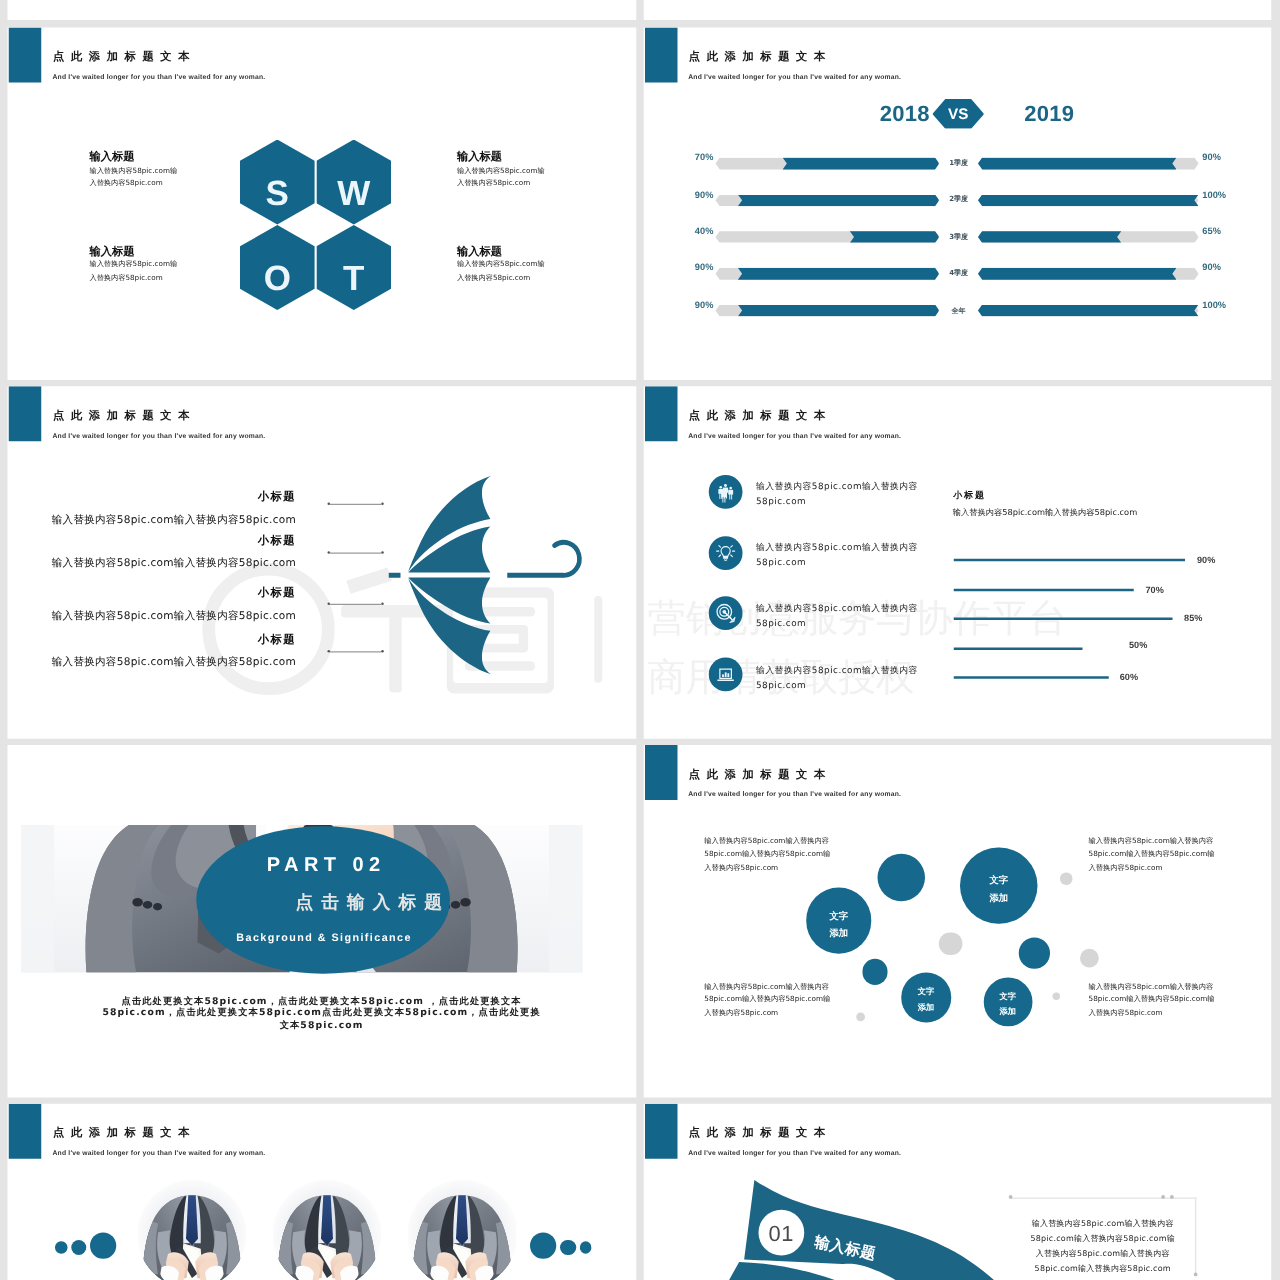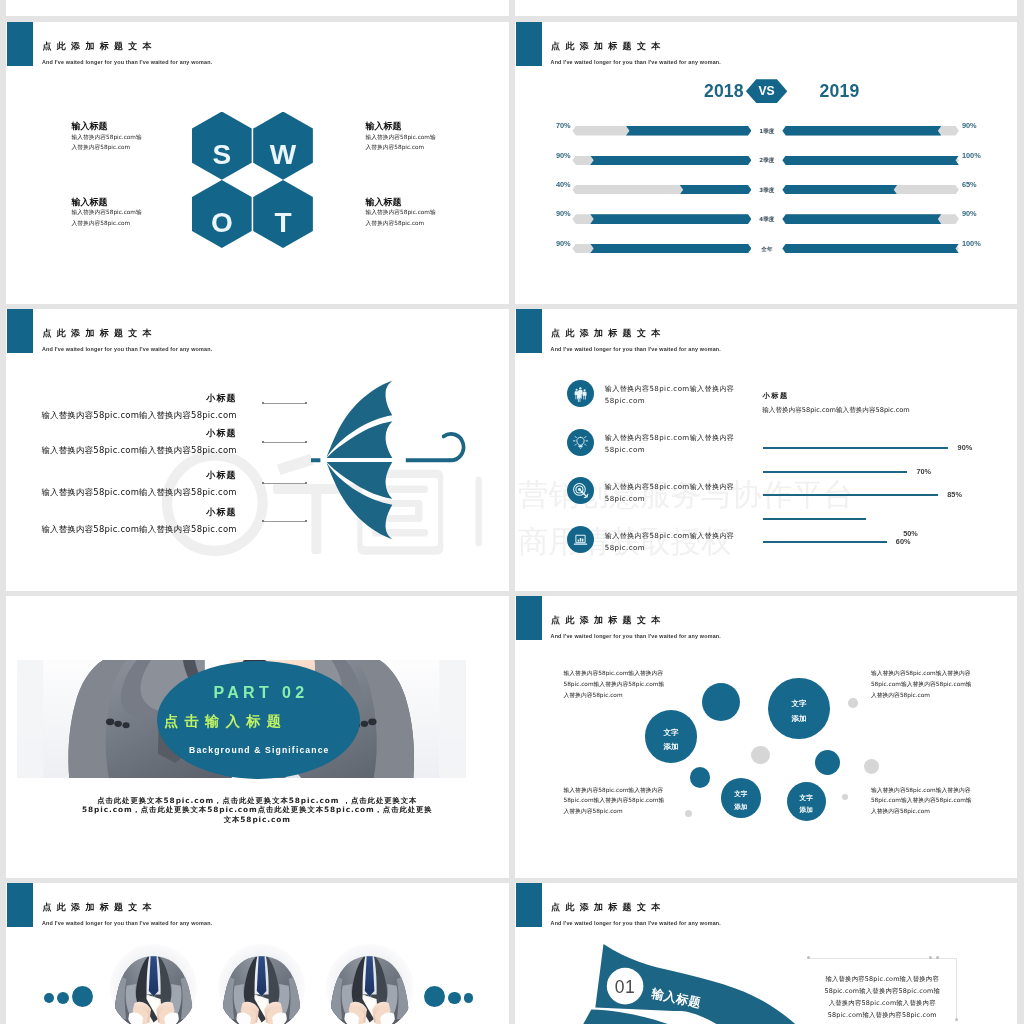--- a/index.html
+++ b/index.html
@@ -52,22 +52,22 @@
   .ic{position:absolute;width:26px;height:26px;border-radius:50%;background:#13658a;}
   .ic svg{position:absolute;left:5px;top:5px;width:16px;height:16px;}
   .s4-p{position:absolute;font-size:7.05px;letter-spacing:0.4px;color:#222;line-height:11.9px;width:129.6px;}
   .s4-sp{position:absolute;font-size:6.6px;color:#222;line-height:7px;white-space:nowrap;}
   .s4-h{position:absolute;font-size:7.2px;letter-spacing:1.5px;font-weight:bold;color:#111;line-height:7.2px;}
   .s4bar{position:absolute;height:2px;background:#1d6585;}
   .s4pct{position:absolute;font-size:7.3px;color:#3c3c3c;font-weight:bold;line-height:7px;}
 
   
   .oval{position:absolute;border-radius:50%;background:#16698c;}
-  .p5-t1{position:absolute;left:0;right:0;text-align:center;font-size:16px;color:#86efac;letter-spacing:4.35px;font-weight:bold;top:22.5px;text-indent:4.35px;}
-  .p5-t2{position:absolute;left:0;right:0;text-align:left;font-size:14.2px;color:#bef264;letter-spacing:6.4px;font-weight:bold;top:51px;text-indent:6.4px;}
+  .p5-t1{position:absolute;left:0;right:0;text-align:center;font-size:16px;color:#ffffff;letter-spacing:4.35px;font-weight:bold;top:22.5px;text-indent:4.35px;}
+  .p5-t2{position:absolute;left:0;right:0;text-align:right;font-size:14.2px;color:#e5e5e5;letter-spacing:6.4px;font-weight:bold;top:51px;text-indent:6.4px;}
   .p5-t3{position:absolute;left:0;right:0;text-align:center;font-size:8.6px;color:#fff;letter-spacing:1.15px;font-weight:bold;top:83.5px;text-indent:1.15px;}
   .p5-body{position:absolute;font-size:7.4px;color:#222;text-align:center;line-height:9.65px;font-weight:bold;letter-spacing:.9px;}
 
   
   .cir{position:absolute;border-radius:50%;}
   .cir.b{background:#16698c;}
   .cir.g{background:#d6d6d6;}
   .cir span{position:absolute;left:0;right:0;color:#fff;text-align:center;font-weight:bold;}
   .s6-p{position:absolute;font-size:5.8px;color:#222;line-height:10.75px;width:103px;}
 
@@ -297,21 +297,21 @@
           </svg>
         </div>
         <div class="s4-p cn" style="left: 89.9px; top: 220.6px; width: 129.6px;">输入替换内容58pic.com输入替换内容58pic.com</div>
         <div class="s4bar" style="left: 248.1px; top: 137.8px; width: 185.31px;"></div>
         <div class="s4pct" style="left: 442.71px; top: 134.9px;">90%</div>
         <div class="s4bar" style="left: 248.1px; top: 161.8px; width: 144.13px;"></div>
         <div class="s4pct" style="left: 401.53px; top: 158.9px;">70%</div>
         <div class="s4bar" style="left: 248.1px; top: 185px; width: 175.015px;"></div>
         <div class="s4pct" style="left: 432.415px; top: 182.1px;">85%</div>
         <div class="s4bar" style="left: 248.1px; top: 209px; width: 102.95px;"></div>
-        <div class="s4pct" style="left: 360.35px; top: 221px; padding-left: 28px;">50%</div>
+        <div class="s4pct" style="left: 360.35px; top: 203px; padding-left: 28px;">50%</div>
         <div class="s4bar" style="left: 248.1px; top: 232.2px; width: 123.54px;"></div>
         <div class="s4pct" style="left: 380.94px; top: 229.3px;">60%</div>
       </div>
 </div>
 
 <div class="slide" id="s5" style="left:6.3px;top:596px;width:502.5px;height:281.5px;">
   <div style="position:absolute;left:11.2px;top:63.5px;width:448.5px;height:118.7px;overflow:hidden;background:#f2f3f5;">
     <svg viewBox="0 0 449 119" style="position:absolute;left:0;top:0;width:448.5px;height:118.7px;" xmlns="http://www.w3.org/2000/svg">
       <defs>
         <linearGradient id="suitA" x1="0.15" y1="0" x2="0.85" y2="1">

